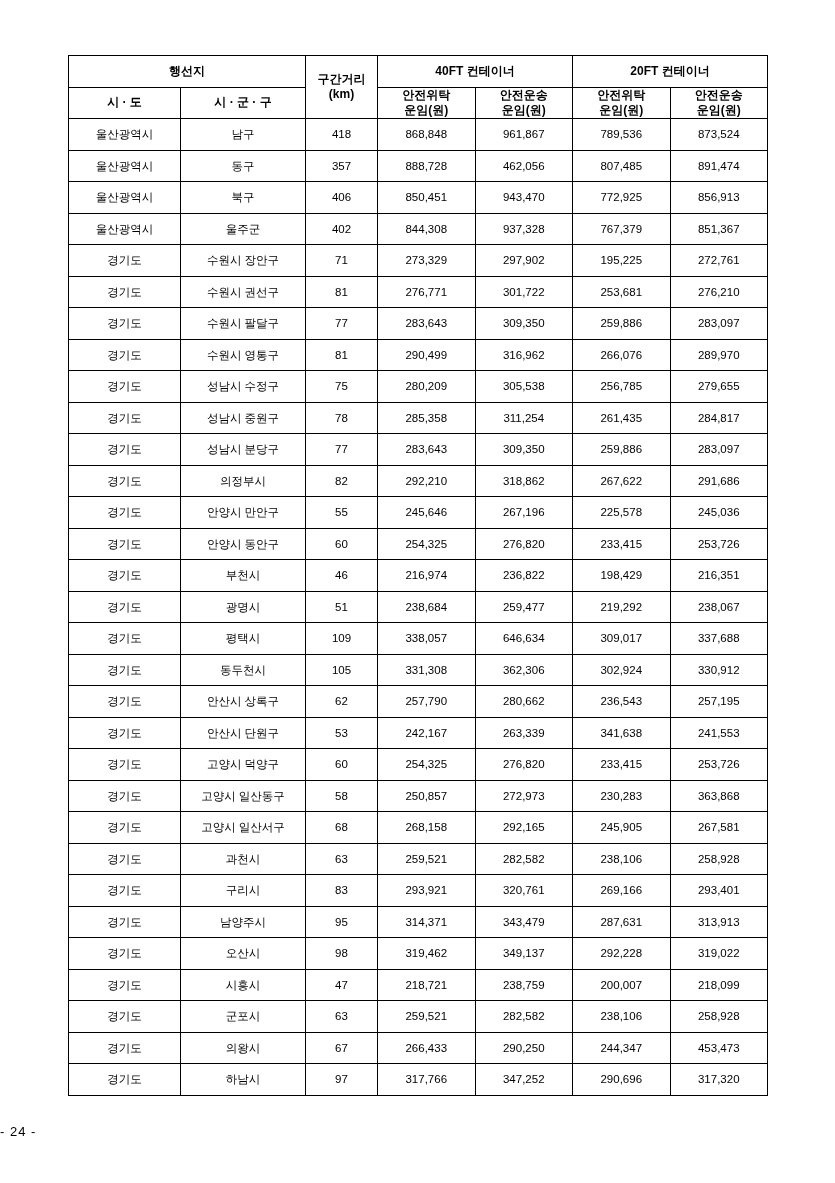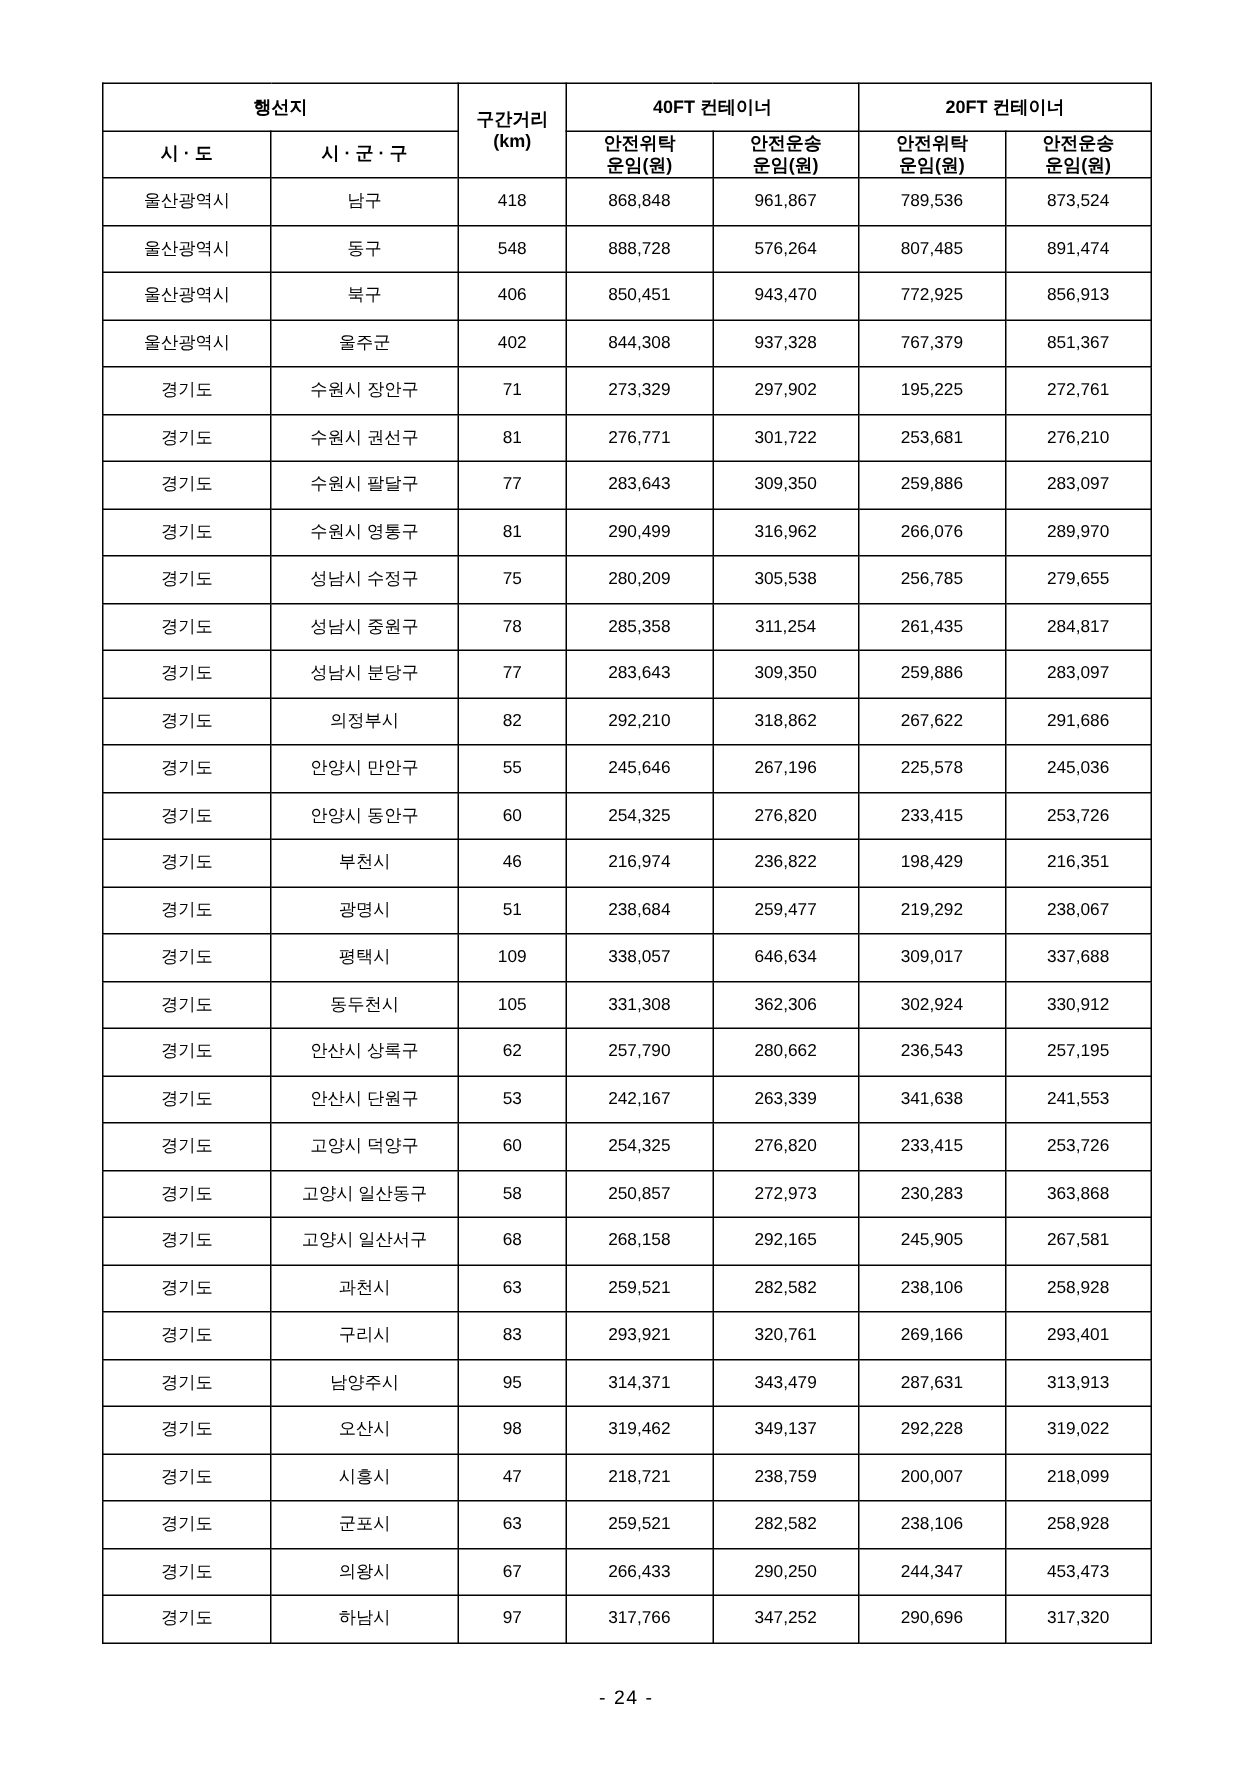--- a/index.html
+++ b/index.html
@@ -51,21 +51,21 @@
   th.head-cont { height: 38px; }
   th.head-sub  { height: 46px; }
 
   .two-line span { display: block; }
 
   .footer {
     position: absolute;
     left: 0;
     right: 0;
     bottom: 44px;
-    text-align: center;
+    text-align: left;
     font-size: 13px;
     letter-spacing: 1px;
   }
 </style>
 </head>
 <body>
 
 <div class="page">
 
   <table class="rate-table">
@@ -125,23 +125,23 @@
           <td>남구</td>
           <td>418</td>
           <td>868,848</td>
           <td>961,867</td>
           <td>789,536</td>
           <td>873,524</td>
         </tr>
         <tr>
           <td>울산광역시</td>
           <td>동구</td>
-          <td>548</td>
+          <td>357</td>
           <td>888,728</td>
-          <td>576,264</td>
+          <td>462,056</td>
           <td>807,485</td>
           <td>891,474</td>
         </tr>
         <tr>
           <td>울산광역시</td>
           <td>북구</td>
           <td>406</td>
           <td>850,451</td>
           <td>943,470</td>
           <td>772,925</td>

